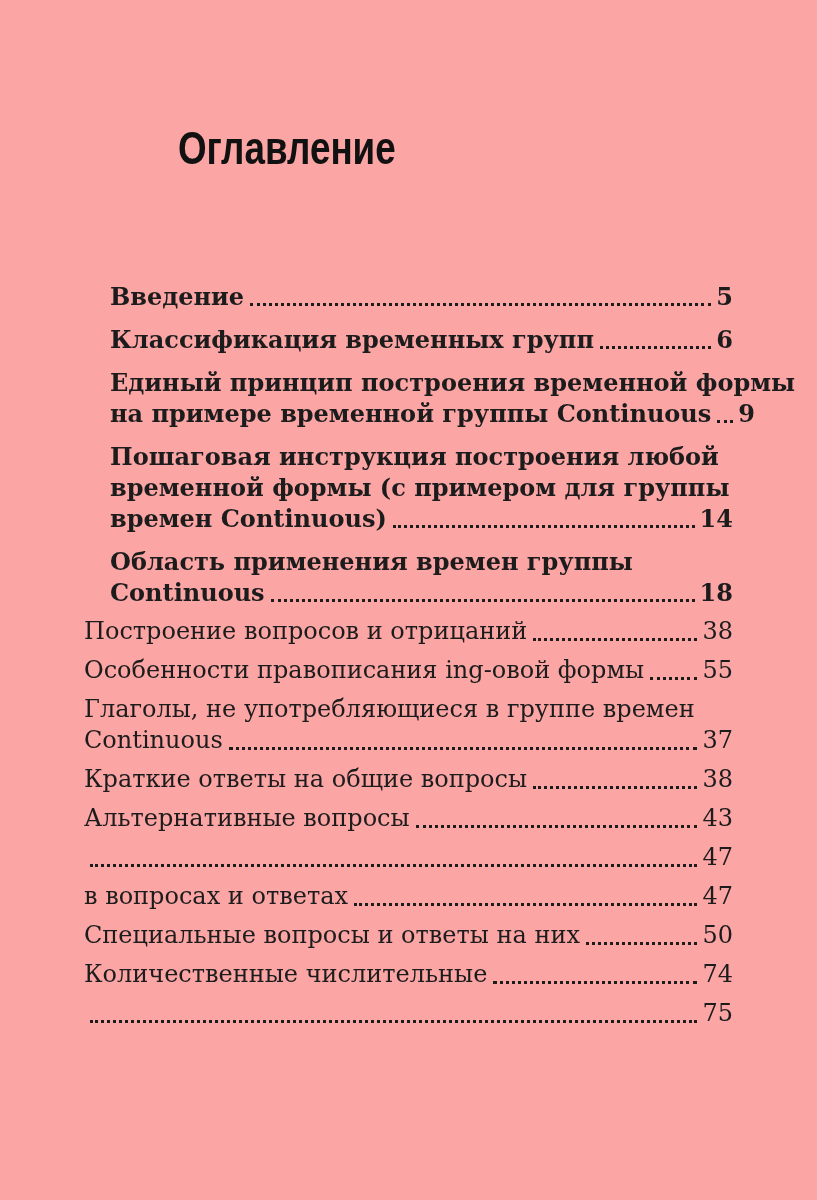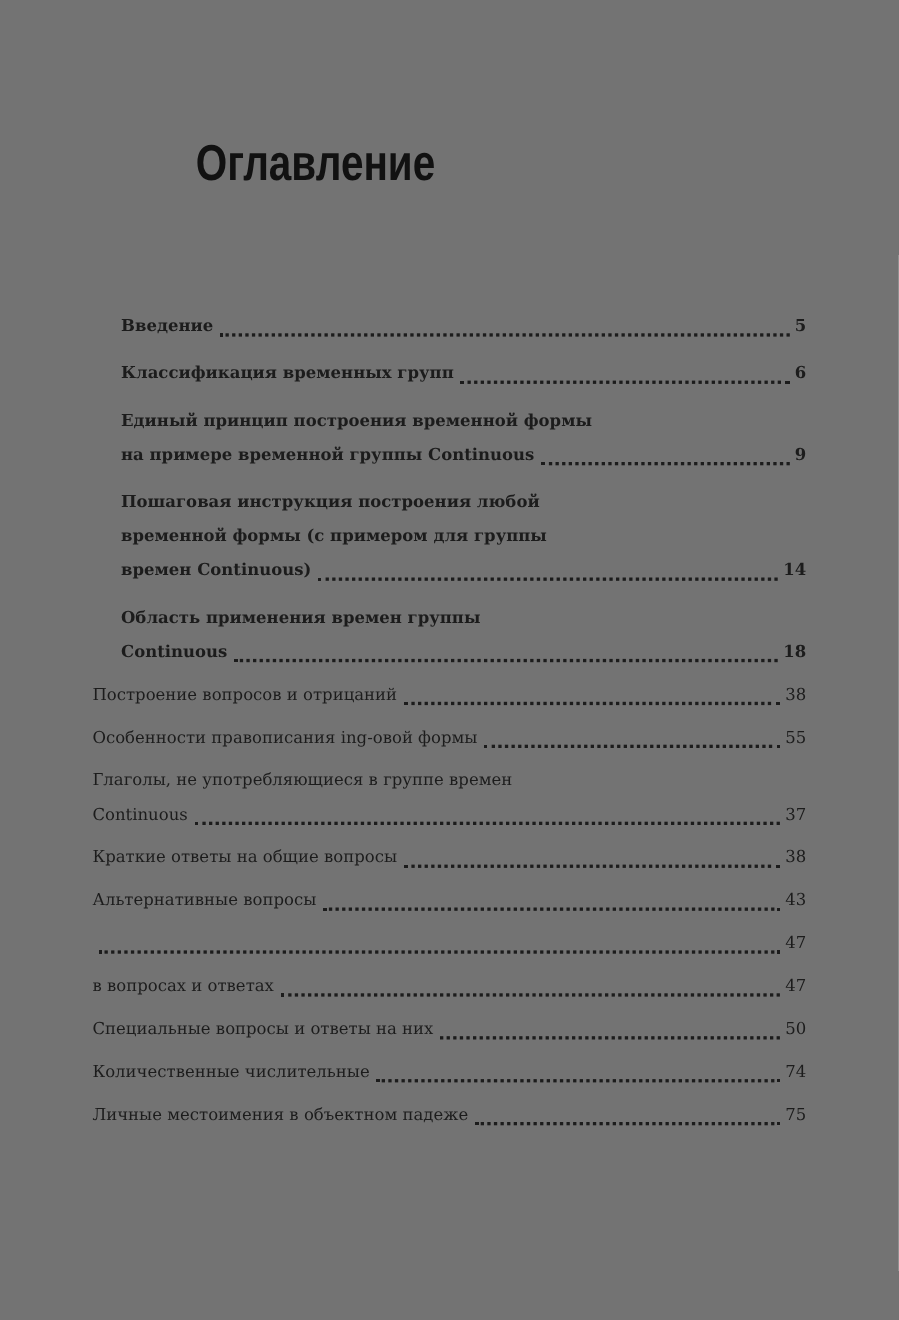--- a/index.html
+++ b/index.html
@@ -9,21 +9,21 @@
   body {
     width: 817px;
     height: 1200px;
     background: #ffffff;
     font-family: "DejaVu Serif", serif;
   }
   .page {
     position: relative;
     width: 817px;
     height: 1200px;
-    background: #737373;
+    background: #fca5a5;
     overflow: hidden;
   }
   .content {
     position: absolute;
     left: 84px;
     top: 120px;
     width: 649px;
   }
   .toc-title {
     display: inline-block;
@@ -35,21 +35,21 @@
     color: #111111;
     transform: scaleX(0.80);
     transform-origin: left bottom;
     letter-spacing: 0px;
     white-space: nowrap;
   }
   .toc-list {
     width: 649px;
   }
   .entry {
-    font-size: 15px;
+    font-size: 24px;
     line-height: 31px;
     color: #1c1c1c;
     margin-bottom: 8px;
   }
   .entry.section {
     font-weight: bold;
     padding-left: 26px;
     margin-top: 12px;
   }
   .line {
@@ -177,20 +177,19 @@
         </div>
         <div class="entry">
           <div class="line last">
             <span class="label">Количественные числительные</span>
             <span class="dots"></span>
             <span class="pagenum">74</span>
           </div>
         </div>
         <div class="entry">
           <div class="line last">
-            <span class="label">Личные местоимения в объектном падеже</span>
             <span class="dots"></span>
             <span class="pagenum">75</span>
           </div>
         </div>
       </div>
   </div>
 </div>
 
 </body></html>

